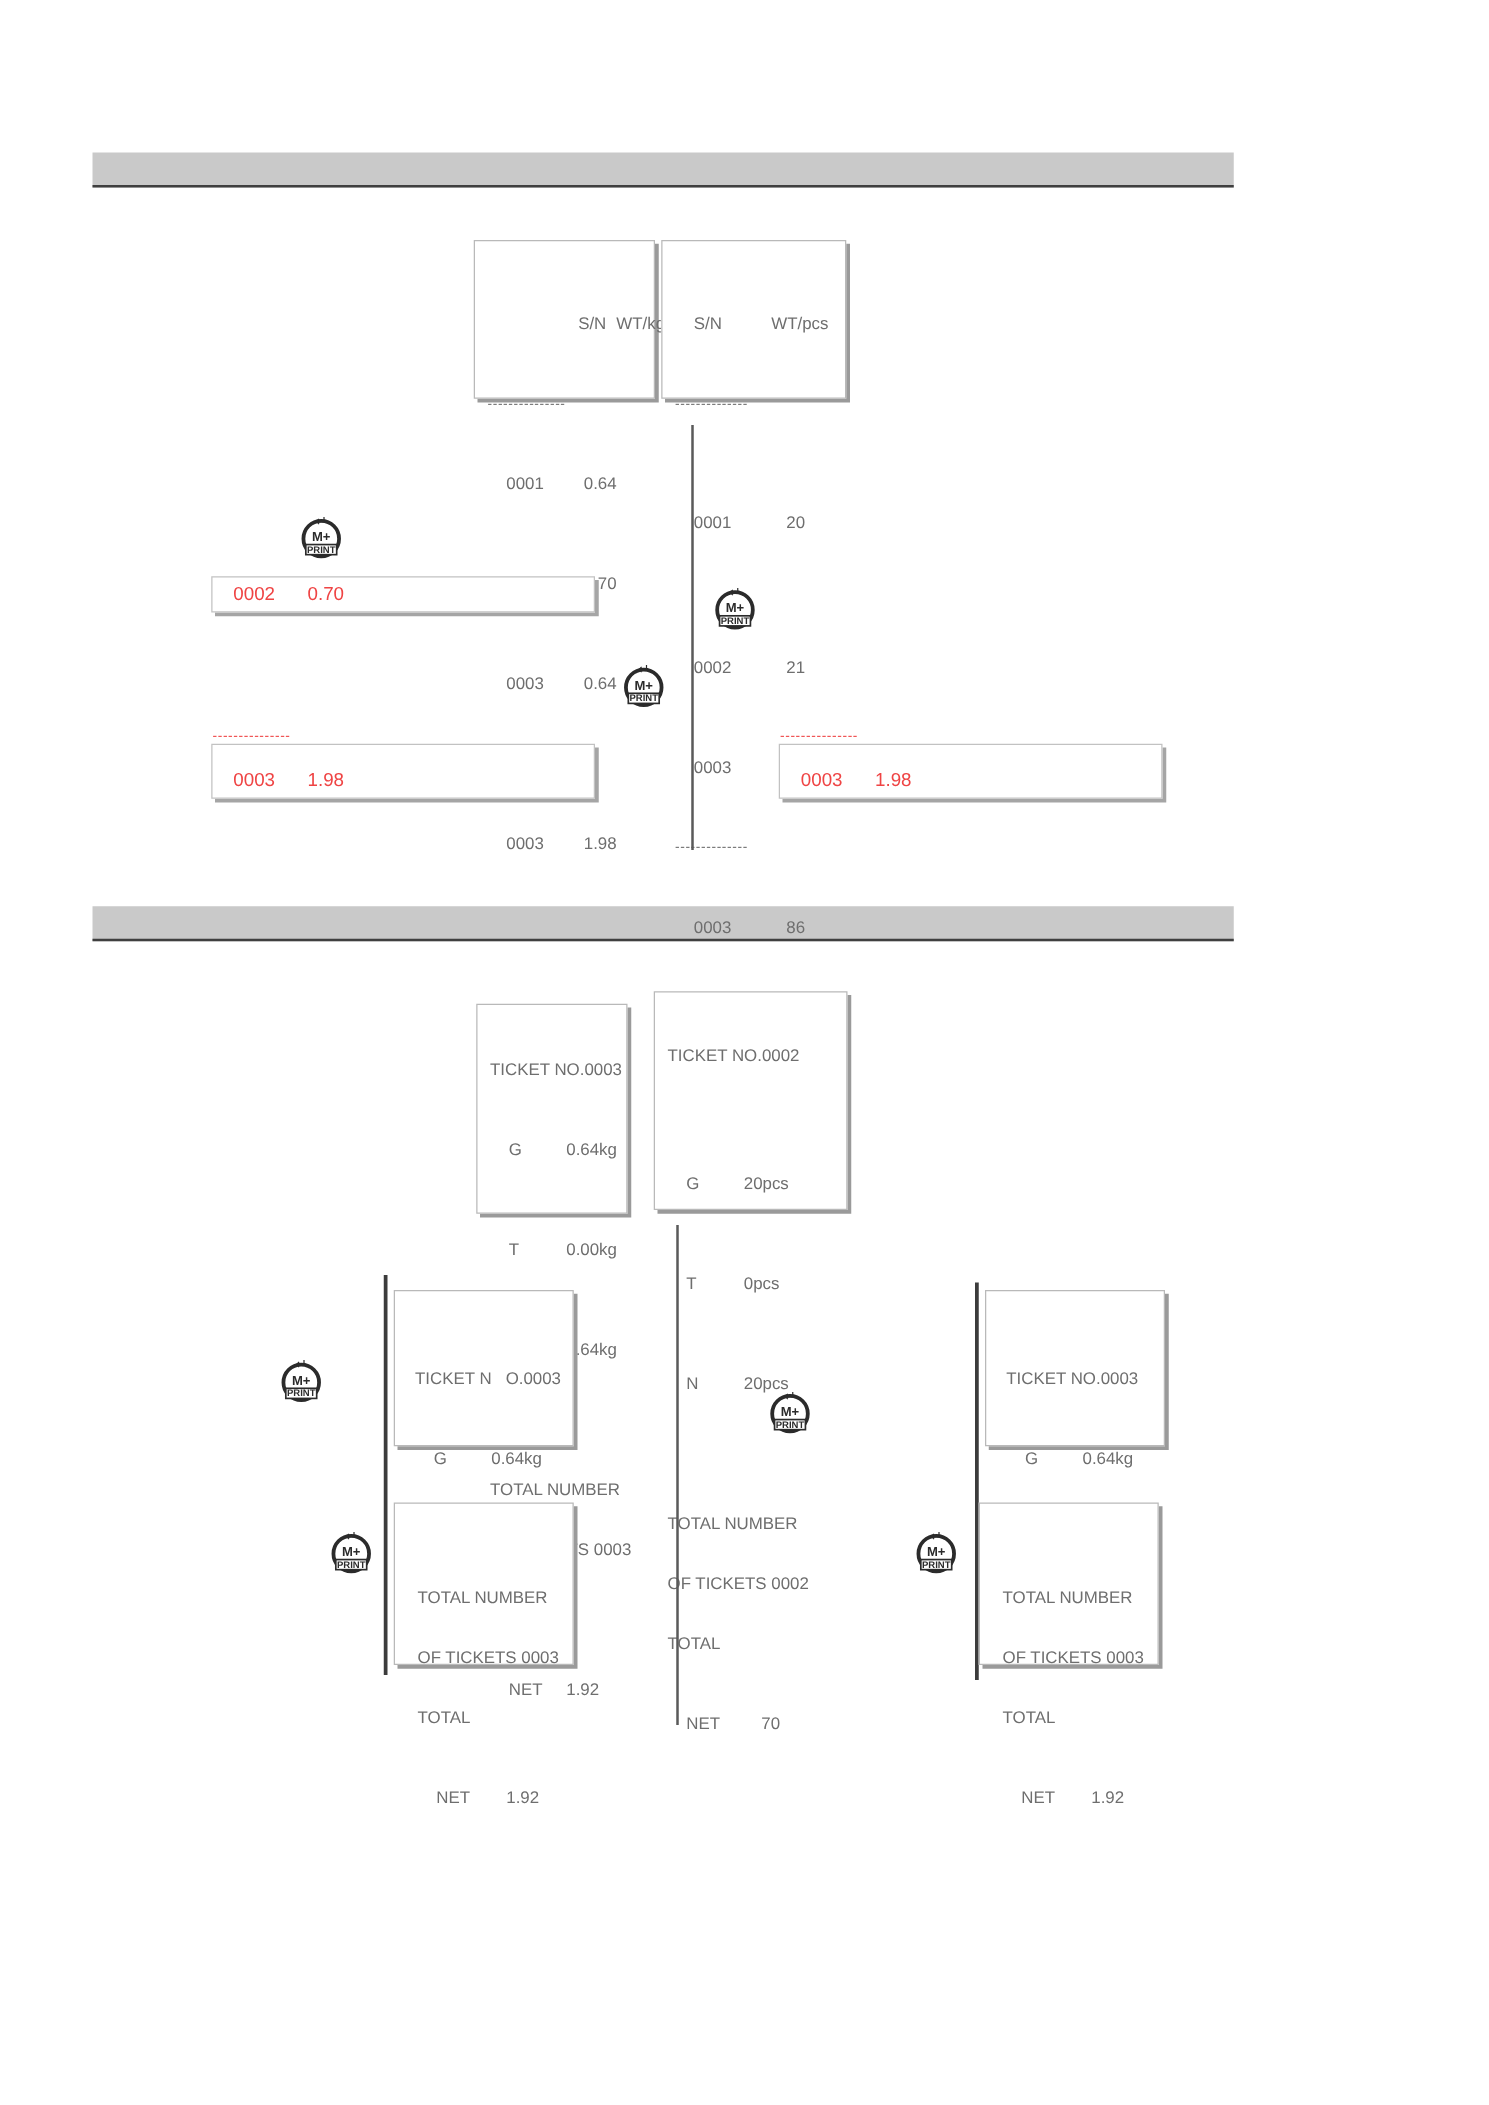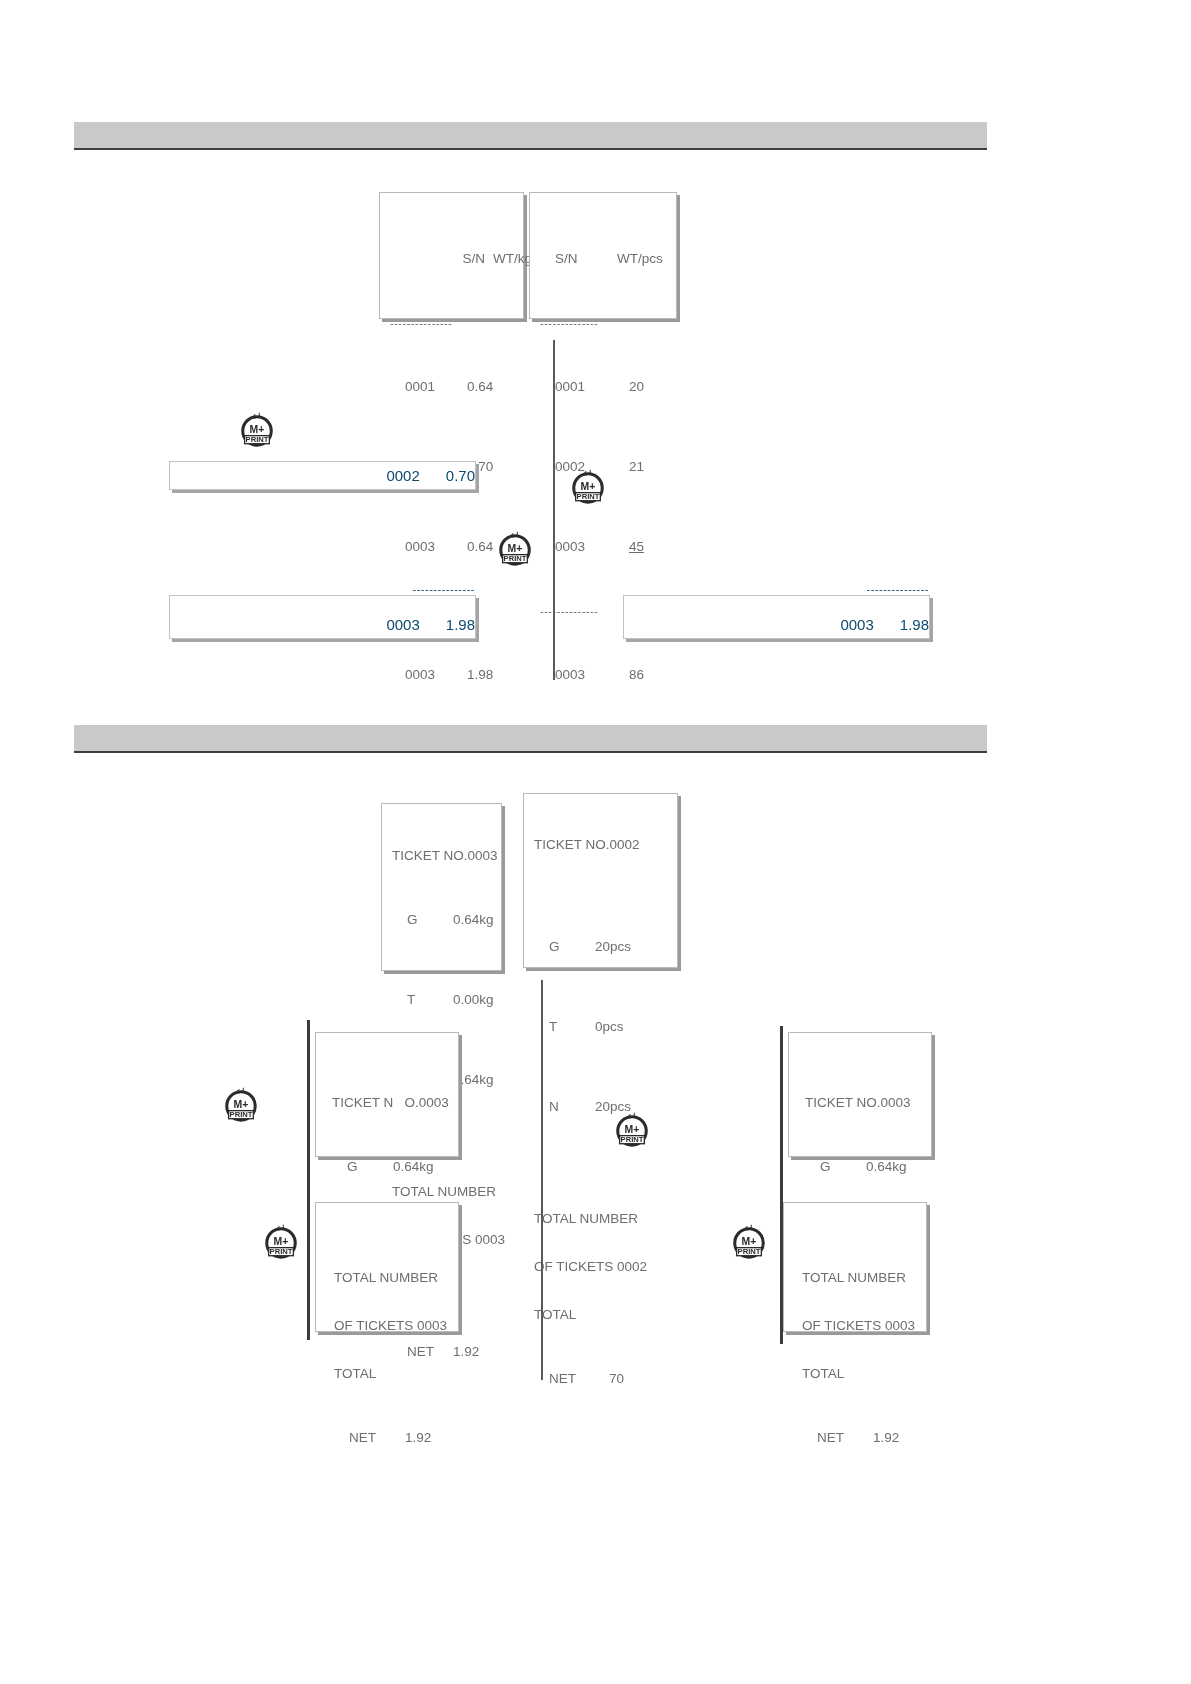--- a/index.html
+++ b/index.html
@@ -57,25 +57,25 @@
   }
 
   
   .display {
     position: absolute;
     background: #ffffff;
     border: 1px solid #c2c2c2;
     box-shadow: 3px 3px 0 0 #a5a5a5;
     display: flex;
     flex-direction: column;
-    align-items: flex-end;
+    align-items: flex-start;
     justify-content: center;
     font-size: 15px;
     line-height: 19px;
-    color: #0c4a6e;
+    color: #ef4444;
     white-space: pre;
   }
 
   
   .tbl-row { display: block; }
   .tbl-sn  { display: inline-block; width: 62px; }
   .tbl-val { display: inline-block; text-align: right; }
   .tbl-head-sn { display: inline-block; width: 62px; text-align: right; padding-right: 0; }
   .dash { letter-spacing: 0.5px; }
 
@@ -117,24 +117,24 @@
     <span class="tbl-sn">0003</span><span class="tbl-val">1.98</span>
   </span>
 </div>
 
 <div class="slip" style="left:529px; top:192px; width:148px; height:127px; padding:10px 10px 0 10px;">
   <span class="tbl-row">
     <span class="tbl-sn">S/N</span><span>WT/pcs</span>
   </span>
   <span class="tbl-row dash" style="font-size:11px;">--------------</span>
   <span class="tbl-row">
-    <span class="tbl-sn">0001</span><span class="tbl-val" style="padding-left:12px;">20</span>
-  </span>
-  <span class="tbl-row">
-    <span class="tbl-sn">0002</span><span class="tbl-val" style="padding-left:12px;">21</span>
+    <span class="tbl-sn">0001</span><span class="tbl-val" style="padding-left:12px;margin-top:31px;">20</span>
+  </span>
+  <span class="tbl-row">
+    <span class="tbl-sn">0002</span><span class="tbl-val" style="padding-left:12px;margin-top:36px;">21</span>
   </span>
   <span class="tbl-row">
     <span class="tbl-sn">0003</span><span class="tbl-val" style="padding-left:12px;text-decoration:underline;">45</span>
   </span>
   <span class="tbl-row dash" style="font-size:11px;">--------------</span>
   <span class="tbl-row">
     <span class="tbl-sn">0003</span><span class="tbl-val" style="padding-left:12px;">86</span>
   </span>
 </div>
 

